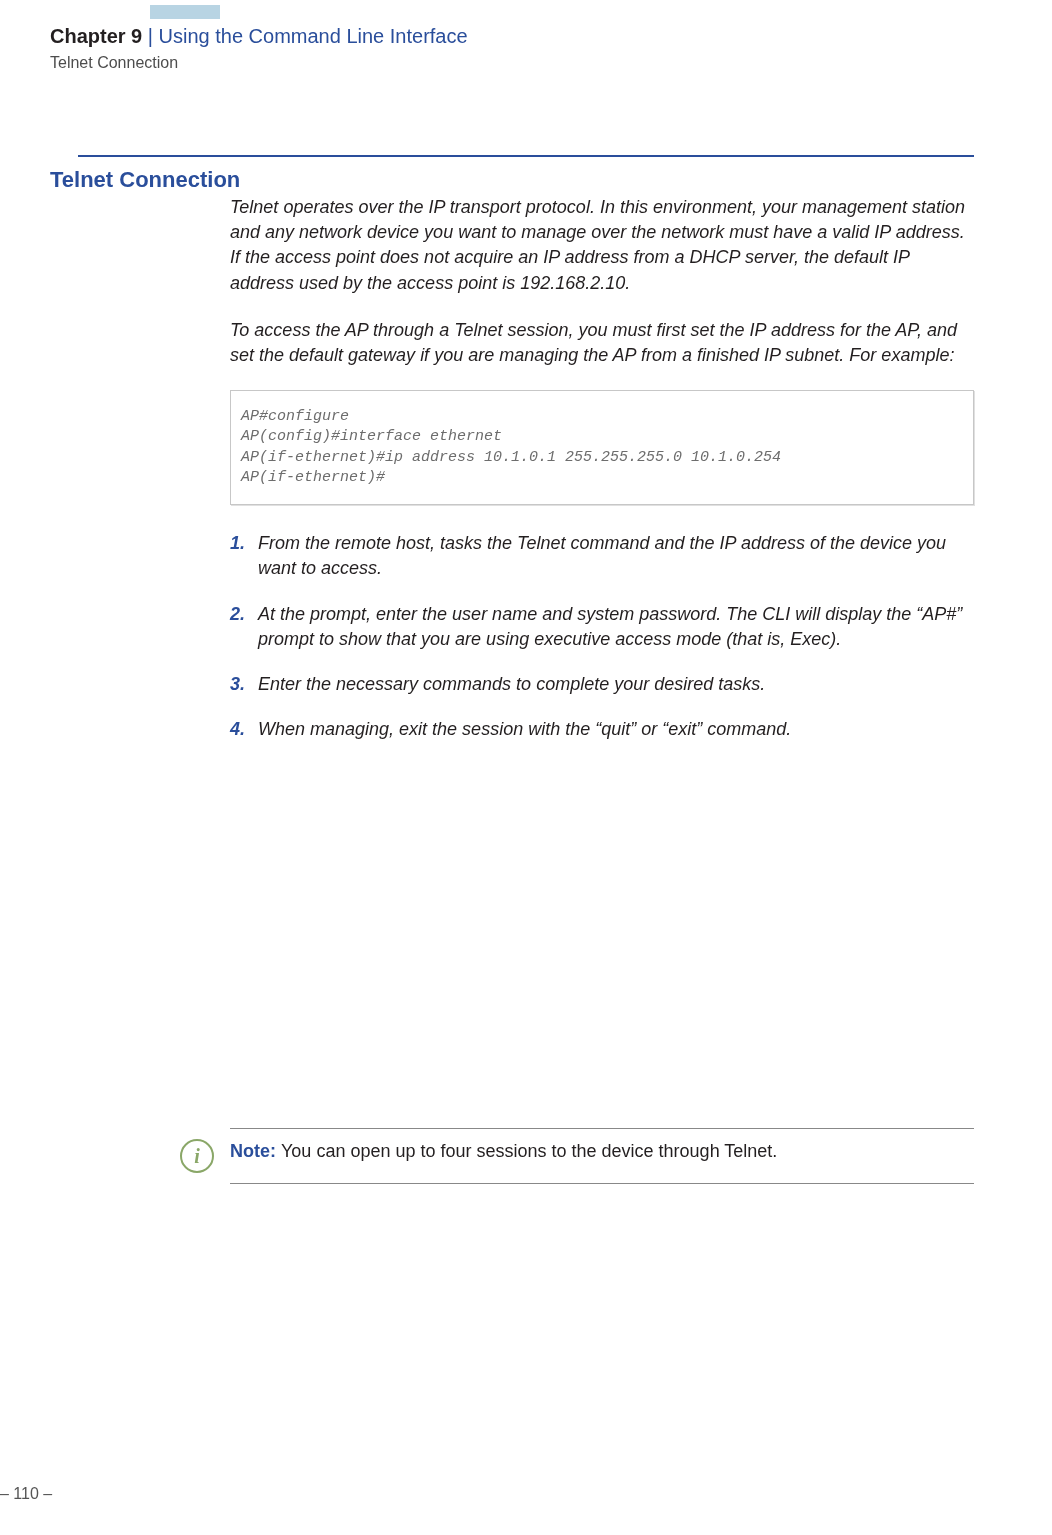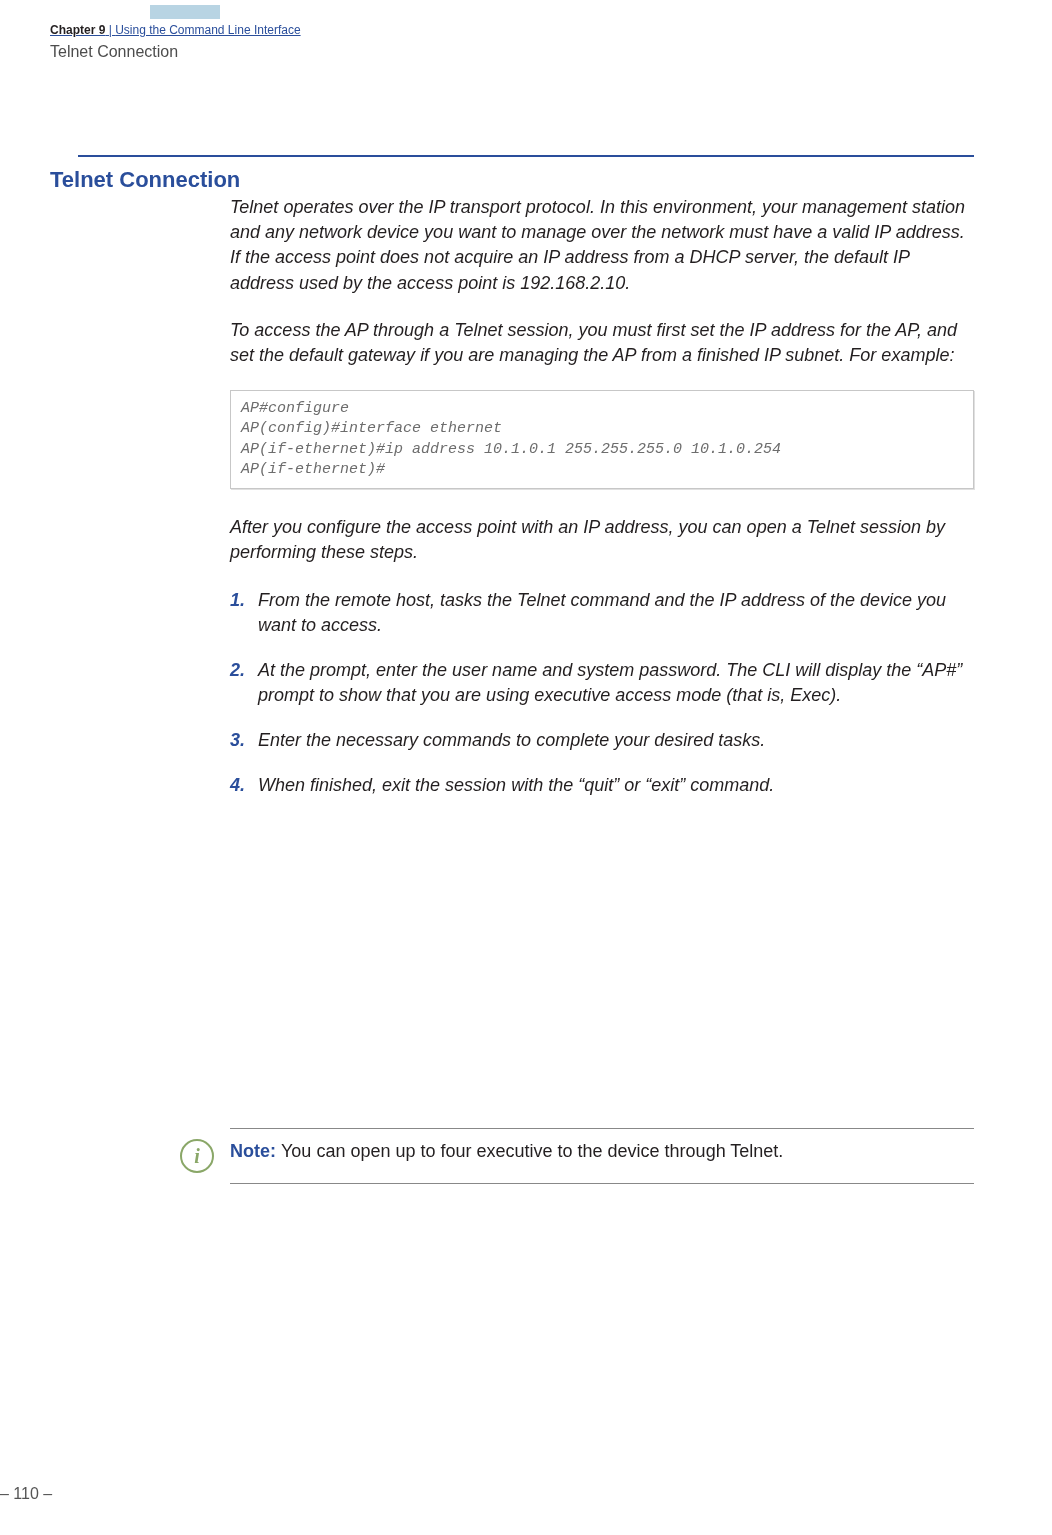--- a/index.html
+++ b/index.html
@@ -21,23 +21,22 @@
       height: 14px;
       background: #b8d4e3;
     }
     .header {
       position: absolute;
       top: 22px;
       left: 50px;
       right: 50px;
     }
     .chapter-line {
-      font-size: 12px;
+      font-size: 20px;
       color: #2a4e9b;
-      text-decoration: underline;
     }
     .chapter-bold {
       font-weight: 700;
       color: #231f20;
     }
     .header-sub {
       font-size: 16px;
       color: #4d4d4d;
       margin-top: 2px;
     }
@@ -61,21 +60,21 @@
       position: absolute;
       top: 195px;
       left: 230px;
       right: 78px;
       font-style: italic;
     }
     .para { margin-bottom: 22px; }
     .code-box {
       border: 1px solid #c7c7c7;
       border-left: 1px solid #c7c7c7;
-      padding: 8px 10px;
+      padding: 16px 10px;
       font-family: "Courier New", monospace;
       font-size: 15px;
       color: #6d6d6d;
       white-space: pre;
       margin: 18px 0 26px 0;
       line-height: 1.35;
       box-shadow: 1px 1px 0 #e0e0e0;
     }
     .ol-item {
       display: flex;
@@ -147,46 +146,45 @@
 <div class="hr-dark"></div>
 <div class="section-title">Telnet Connection</div>
 
 <div class="content">
   <p class="para">Telnet operates over the IP transport protocol. In this environment, your management station and any network device you want to manage over the network must have a valid IP address. If the access point does not acquire an IP address from a DHCP server, the default IP address used by the access point is 192.168.2.10.</p>
   <p class="para">To access the AP through a Telnet session, you must first set the IP address for the AP, and set the default gateway if you are managing the AP from a finished IP subnet. For example:</p>
   <div class="code-box">AP#configure
 AP(config)#interface ethernet
 AP(if-ethernet)#ip address 10.1.0.1 255.255.255.0 10.1.0.254
 AP(if-ethernet)#</div>
-  <p class="para">After you configure the access point with an IP address, you can open a Telnet session by performing these steps.</p>
 
   <div class="ol-item">
     <div class="ol-num">1.</div>
     <div class="ol-text">From the remote host, tasks the Telnet command and the IP address of the device you want to access.</div>
   </div>
   <div class="ol-item">
     <div class="ol-num">2.</div>
     <div class="ol-text">At the prompt, enter the user name and system password. The CLI will display the “AP#” prompt to show that you are using executive access mode (that is, Exec).</div>
   </div>
 
 
   <div class="ol-item">
     <div class="ol-num">3.</div>
     <div class="ol-text">Enter the necessary commands to complete your desired tasks.</div>
   </div>
   <div class="ol-item">
     <div class="ol-num">4.</div>
-    <div class="ol-text">When finished, exit the session with the “quit” or “exit” command.</div>
+    <div class="ol-text">When managing, exit the session with the “quit” or “exit” command.</div>
   </div>
 </div>
 
 <div class="note-box">
   <div class="note-hr"></div>
   <div class="note-row">
     <div class="note-icon">i</div>
     <div>
-      <span class="note-label">Note: </span><span>You can open up to four executive to the device through Telnet.</span>
+      <span class="note-label">Note: </span><span>You can open up to four sessions to the device through Telnet.</span>
     </div>
   </div>
   <div class="note-hr"></div>
 </div>
 
 <div class="footer">–  110  –</div>
 
 </body></html>

